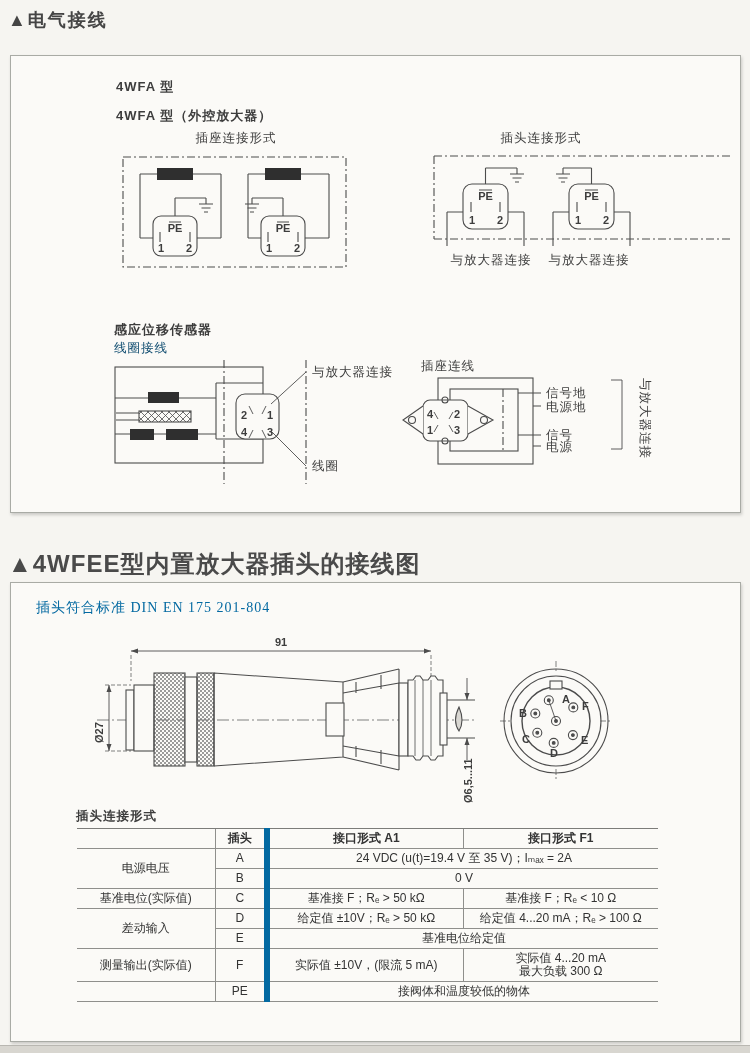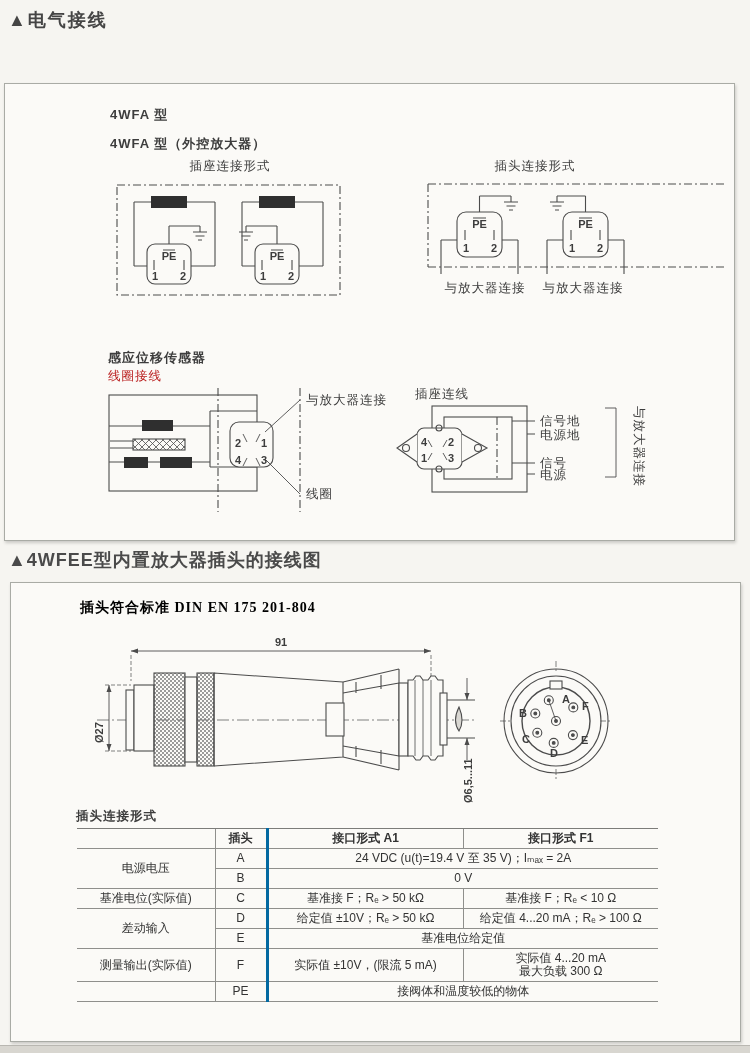--- a/index.html
+++ b/index.html
@@ -4,51 +4,51 @@
 <style>
   html,body{margin:0;padding:0;}
   body{
     width:750px;height:1053px;position:relative;overflow:hidden;
     background:#f6f5f1;
     font-family:"Liberation Sans","DejaVu Sans",sans-serif;
     color:#3a3a3a;
   }
   .abs{position:absolute;}
   .h1{font-size:18px;font-weight:bold;color:#454545;letter-spacing:2px;}
-  .h2{font-size:18px;font-weight:bold;color:#4a4a4a;letter-spacing:1px;}
+  .h2{font-size:24px;font-weight:bold;color:#4a4a4a;letter-spacing:1px;}
   .panel{
     background:#fbfaf7;border:1px solid #a9aba5;
     box-shadow:1px 2px 3px rgba(0,0,0,.18);
   }
   .blbl{font-size:13px;font-weight:bold;color:#3d3d3d;letter-spacing:1px;}
-  .nlbl{font-size:12.5px;color:#b91c1c;letter-spacing:1px;}
-  .std{font-family:"Liberation Serif","DejaVu Serif",serif;font-size:14px;font-weight:bold;color:#000000;letter-spacing:1px;margin-left:44px;}
+  .nlbl{font-size:12.5px;color:#0c4a6e;letter-spacing:1px;}
+  .std{font-family:"Liberation Serif","DejaVu Serif",serif;font-size:14px;font-weight:normal;color:#0369a1;letter-spacing:1px;}
   svg text{fill:#3d3d3d;}
   svg .dt{font-size:12.5px;letter-spacing:1px;}
   svg .pn{font-size:11px;font-weight:bold;}
   svg .dim{font-size:11px;font-weight:bold;}
   table.conn{
     border-collapse:collapse;table-layout:fixed;
     font-size:12px;color:#333;
   }
   table.conn th, table.conn td{
     padding:3px 8px;vertical-align:middle;text-align:center;
     border-bottom:1px solid #8f8f8c;font-weight:normal;line-height:13px;
   }
   table.conn th{border-top:1px solid #7c7c79;}
-  table.conn .pin{border-left:1px solid #8f8f8c;border-right:3px solid #0369a1;text-align:center;}
+  table.conn .pin{border-left:1px solid #8f8f8c;border-right:6px solid #0369a1;text-align:center;}
   table.conn .f1{border-left:1px solid #8f8f8c;}
   .botbar{background:#d8d6d0;border-top:1px solid #b9b7b1;}
 </style>
 </head>
 <body>
 
 <div class="abs h1" style="left:8px;top:8px;text-align:center;">▲电气接线</div>
 
-<div class="abs panel" style="left:4px;top:55px;width:729px;height:456px;margin-top:28px;">
+<div class="abs panel" style="left:10px;top:55px;width:729px;height:456px;">
 
   <div class="abs blbl" style="left:105px;top:22px;">4WFA 型</div>
   <div class="abs blbl" style="left:105px;top:51px;">4WFA 型（外控放大器）</div>
 
   <svg class="abs" style="left:98px;top:70px;" width="260" height="168" viewBox="0 0 260 168">
     <g stroke="#4c4c4c" stroke-width="1.1" fill="none">
       <text x="127" y="16" text-anchor="middle" class="dt" stroke="none" fill="#3d3d3d">插座连接形式</text>
       <rect x="14" y="31" width="223" height="110" stroke-dasharray="8 3 2 3"></rect>
 
       <rect x="48" y="42" width="36" height="12" fill="#2f2f2f" stroke="none"></rect>

